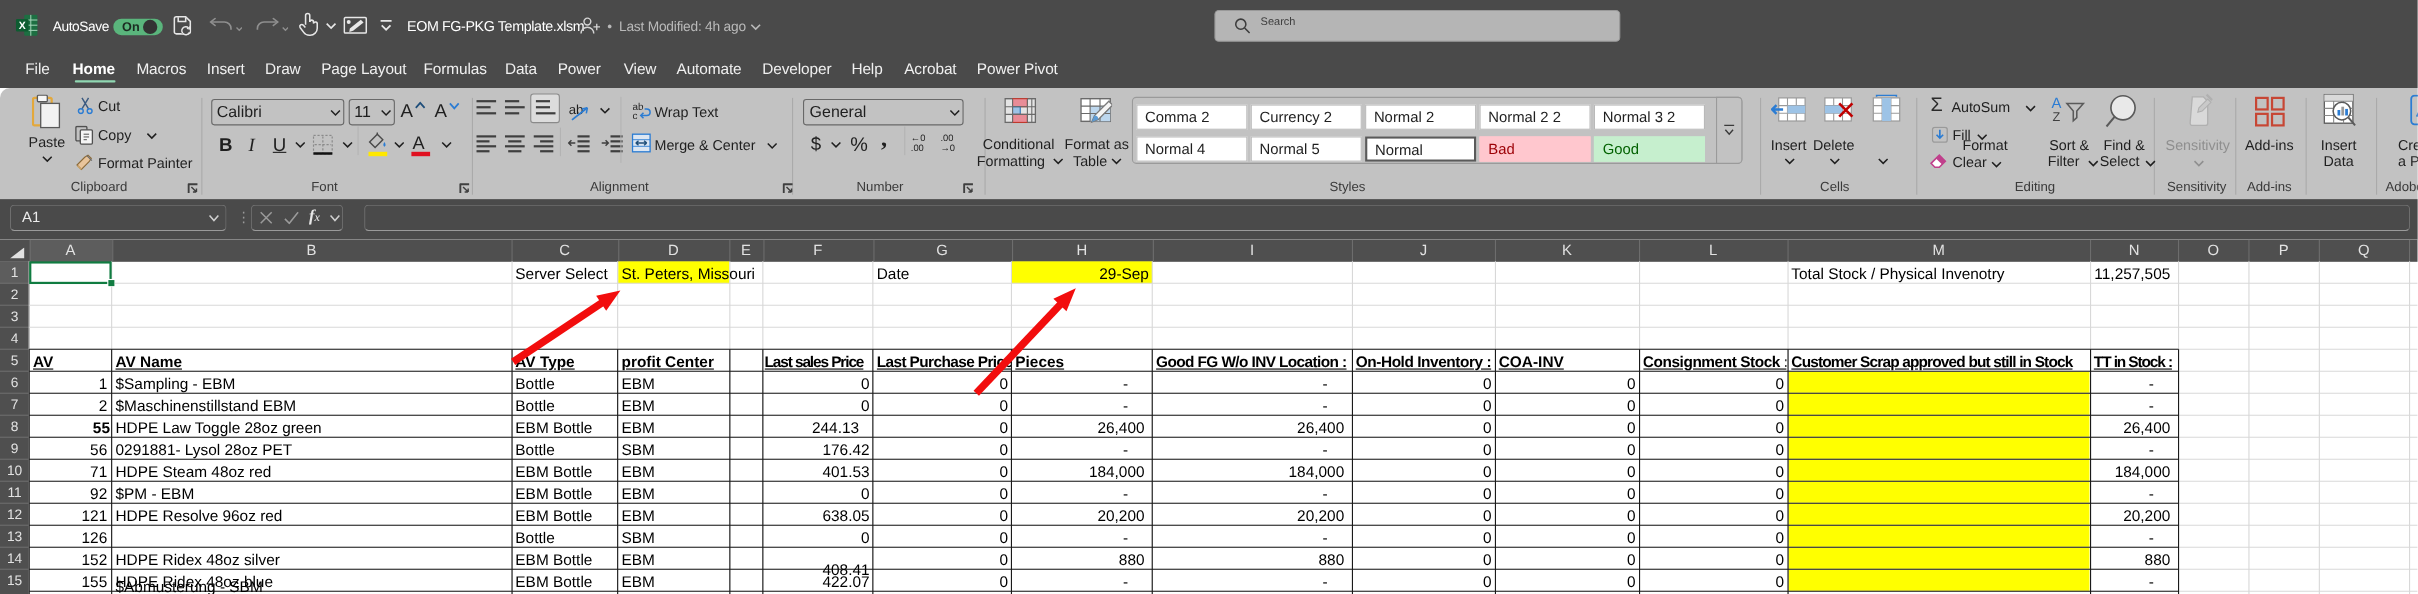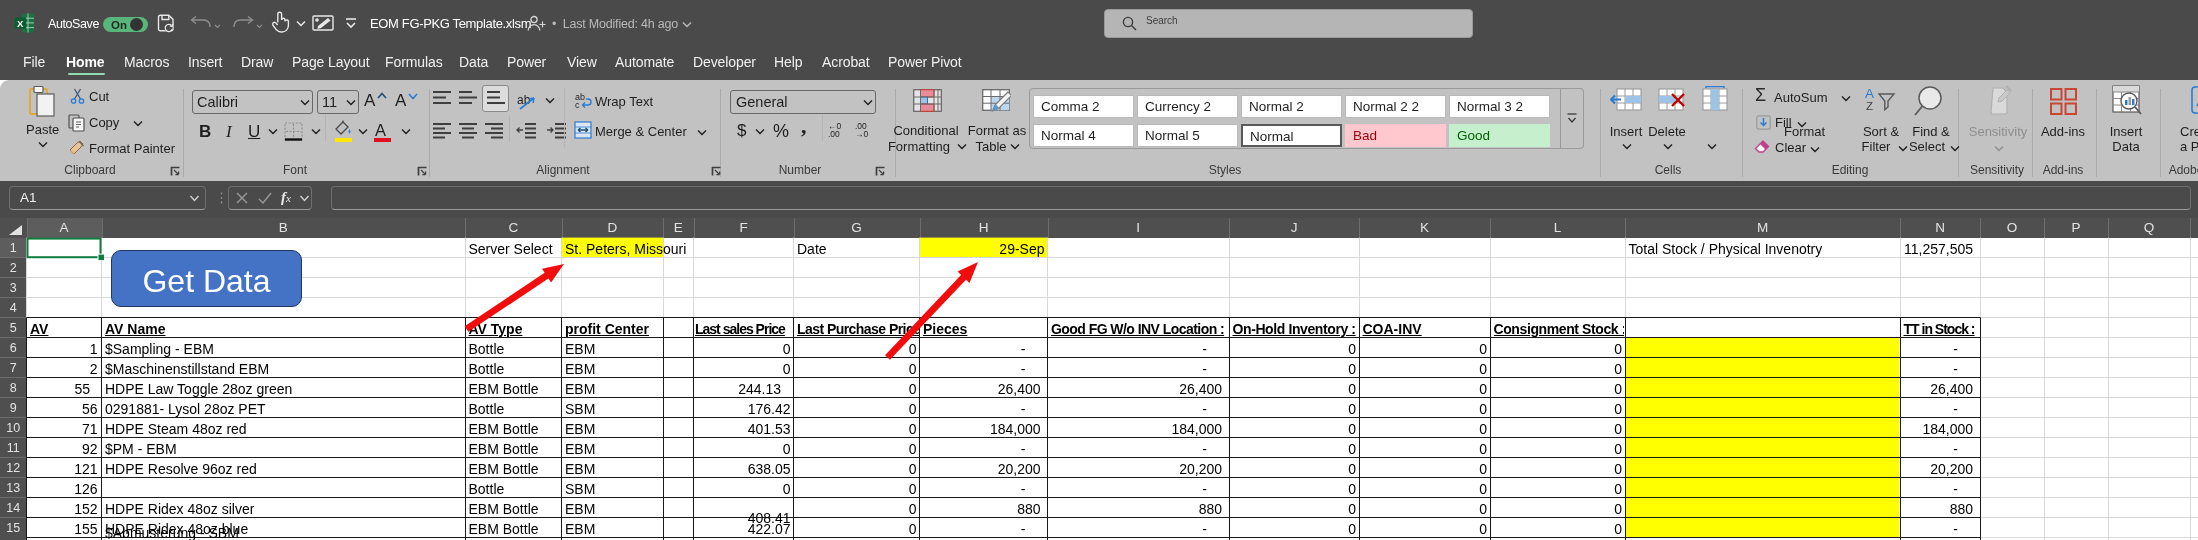--- a/index.html
+++ b/index.html
@@ -627,20 +627,21 @@
 <div class="cell hd" style="left:105.0px;top:99.1px;"><span>AV Name</span></div>
 <div class="cell hd" style="left:468.5px;top:99.1px;"><span>AV Type</span></div>
 <div class="cell hd" style="left:565.0px;top:99.1px;"><span>profit Center</span></div>
 <div class="cell hd" style="left:695.0px;top:99.1px;width:97.5px;overflow:hidden;letter-spacing:-1px"><span>Last sales Price</span></div>
 <div class="cell hd" style="left:797.0px;top:99.1px;width:121.5px;overflow:hidden;letter-spacing:-0.55px"><span>Last Purchase Price</span></div>
 <div class="cell hd" style="left:923.0px;top:99.1px;"><span>Pieces</span></div>
 <div class="cell hd" style="left:1051.0px;top:99.1px;letter-spacing:-0.55px"><span>Good FG W/o INV Location :</span></div>
 <div class="cell hd" style="left:1232.5px;top:99.1px;letter-spacing:-0.4px"><span>On-Hold Inventory :</span></div>
 <div class="cell hd" style="left:1362.5px;top:99.1px;"><span>COA-INV</span></div>
 <div class="cell hd" style="left:1493.5px;top:99.1px;width:130.5px;overflow:hidden;letter-spacing:-0.4px"><span>Consignment Stock :</span></div>
+<div class="cell hd" style="left:1628.5px;top:99.1px;letter-spacing:-0.75px"><span>Customer Scrap approved but still in Stock</span></div>
 <div class="cell hd" style="left:1903.5px;top:99.1px;letter-spacing:-1px"><span>TT in Stock :</span></div>
 <div class="cell num " style="left:26.5px;top:119.1px;width:71.0px;">1</div>
 <div class="cell " style="left:105.0px;top:119.1px;">$Sampling - EBM</div>
 <div class="cell " style="left:468.5px;top:119.1px;">Bottle</div>
 <div class="cell " style="left:565.0px;top:119.1px;">EBM</div>
 <div class="cell num " style="left:693.5px;top:119.1px;width:97.0px;">0</div>
 <div class="cell num " style="left:793.5px;top:119.1px;width:123.0px;">0</div>
 <div class="cell num " style="left:919.5px;top:119.1px;width:106.0px;">-</div>
 <div class="cell num " style="left:1047.5px;top:119.1px;width:159.5px;">-</div>
 <div class="cell num " style="left:1229px;top:119.1px;width:127px;">0</div>
@@ -652,21 +653,21 @@
 <div class="cell " style="left:468.5px;top:139.1px;">Bottle</div>
 <div class="cell " style="left:565.0px;top:139.1px;">EBM</div>
 <div class="cell num " style="left:693.5px;top:139.1px;width:97.0px;">0</div>
 <div class="cell num " style="left:793.5px;top:139.1px;width:123.0px;">0</div>
 <div class="cell num " style="left:919.5px;top:139.1px;width:106.0px;">-</div>
 <div class="cell num " style="left:1047.5px;top:139.1px;width:159.5px;">-</div>
 <div class="cell num " style="left:1229px;top:139.1px;width:127px;">0</div>
 <div class="cell num " style="left:1359px;top:139.1px;width:128px;">0</div>
 <div class="cell num " style="left:1490px;top:139.1px;width:132px;">0</div>
 <div class="cell num " style="left:1900px;top:139.1px;width:58px;">-</div>
-<div class="cell num " style="left:19px;top:159.1px;width:71.0px;">55</div>
+<div class="cell num " style="left:29px;top:159.1px;width:71.0px;font-weight:bold;">55</div>
 <div class="cell " style="left:105.0px;top:159.1px;">HDPE Law Toggle 28oz green</div>
 <div class="cell " style="left:468.5px;top:159.1px;">EBM Bottle</div>
 <div class="cell " style="left:565.0px;top:159.1px;">EBM</div>
 <div class="cell num " style="left:684px;top:159.1px;width:97.0px;">244.13</div>
 <div class="cell num " style="left:793.5px;top:159.1px;width:123.0px;">0</div>
 <div class="cell num " style="left:919.5px;top:159.1px;width:121.0px;">26,400</div>
 <div class="cell num " style="left:1047.5px;top:159.1px;width:174.5px;">26,400</div>
 <div class="cell num " style="left:1229px;top:159.1px;width:127px;">0</div>
 <div class="cell num " style="left:1359px;top:159.1px;width:128px;">0</div>
 <div class="cell num " style="left:1490px;top:159.1px;width:132px;">0</div>
@@ -748,22 +749,19 @@
 <div class="cell " style="left:468.5px;top:299.1px;">EBM Bottle</div>
 <div class="cell " style="left:565.0px;top:299.1px;">EBM</div>
 <div class="cell num " style="left:693.5px;top:299.1px;width:97.0px;">422.07</div>
 <div class="cell num " style="left:793.5px;top:299.1px;width:123.0px;">0</div>
 <div class="cell num " style="left:919.5px;top:299.1px;width:106.0px;">-</div>
 <div class="cell num " style="left:1047.5px;top:299.1px;width:159.5px;">-</div>
 <div class="cell num " style="left:1229px;top:299.1px;width:127px;">0</div>
 <div class="cell num " style="left:1359px;top:299.1px;width:128px;">0</div>
 <div class="cell num " style="left:1490px;top:299.1px;width:132px;">0</div>
 <div class="cell num " style="left:1900px;top:299.1px;width:58px;">-</div>
-<div class="abs" style="left:111px;top:31.5px;width:191px;height:57px;background:#4472c4;border:1.5px solid #1f3864;border-radius:10px;z-index:4;display:flex;align-items:center;justify-content:center">
-<span style="color:#fff;font-size:32px;padding-top:7px">Get Data</span>
-    </div>
 <svg class="abs" style="left:0;top:0;z-index:5" width="2198" height="322">
 <polygon points="564,46 551.0754854279521,64.47151653430012 541.9784022098584,50.82589170715949" fill="#f20d0d"></polygon>
       <line x1="466.5" y1="111" x2="549.8551449962566" y2="55.4299033358289" stroke="#f20d0d" stroke-width="6.8"></line>
 <polygon points="978,44 969.5071420371722,64.88327952270032 957.6031558716267,53.602538706136116" fill="#f20d0d"></polygon>
       <line x1="887.5" y1="139.5" x2="966.3065491535615" y2="56.339497854529036" stroke="#f20d0d" stroke-width="6.8"></line>
 </svg>
 </div>
 
 </body></html>

